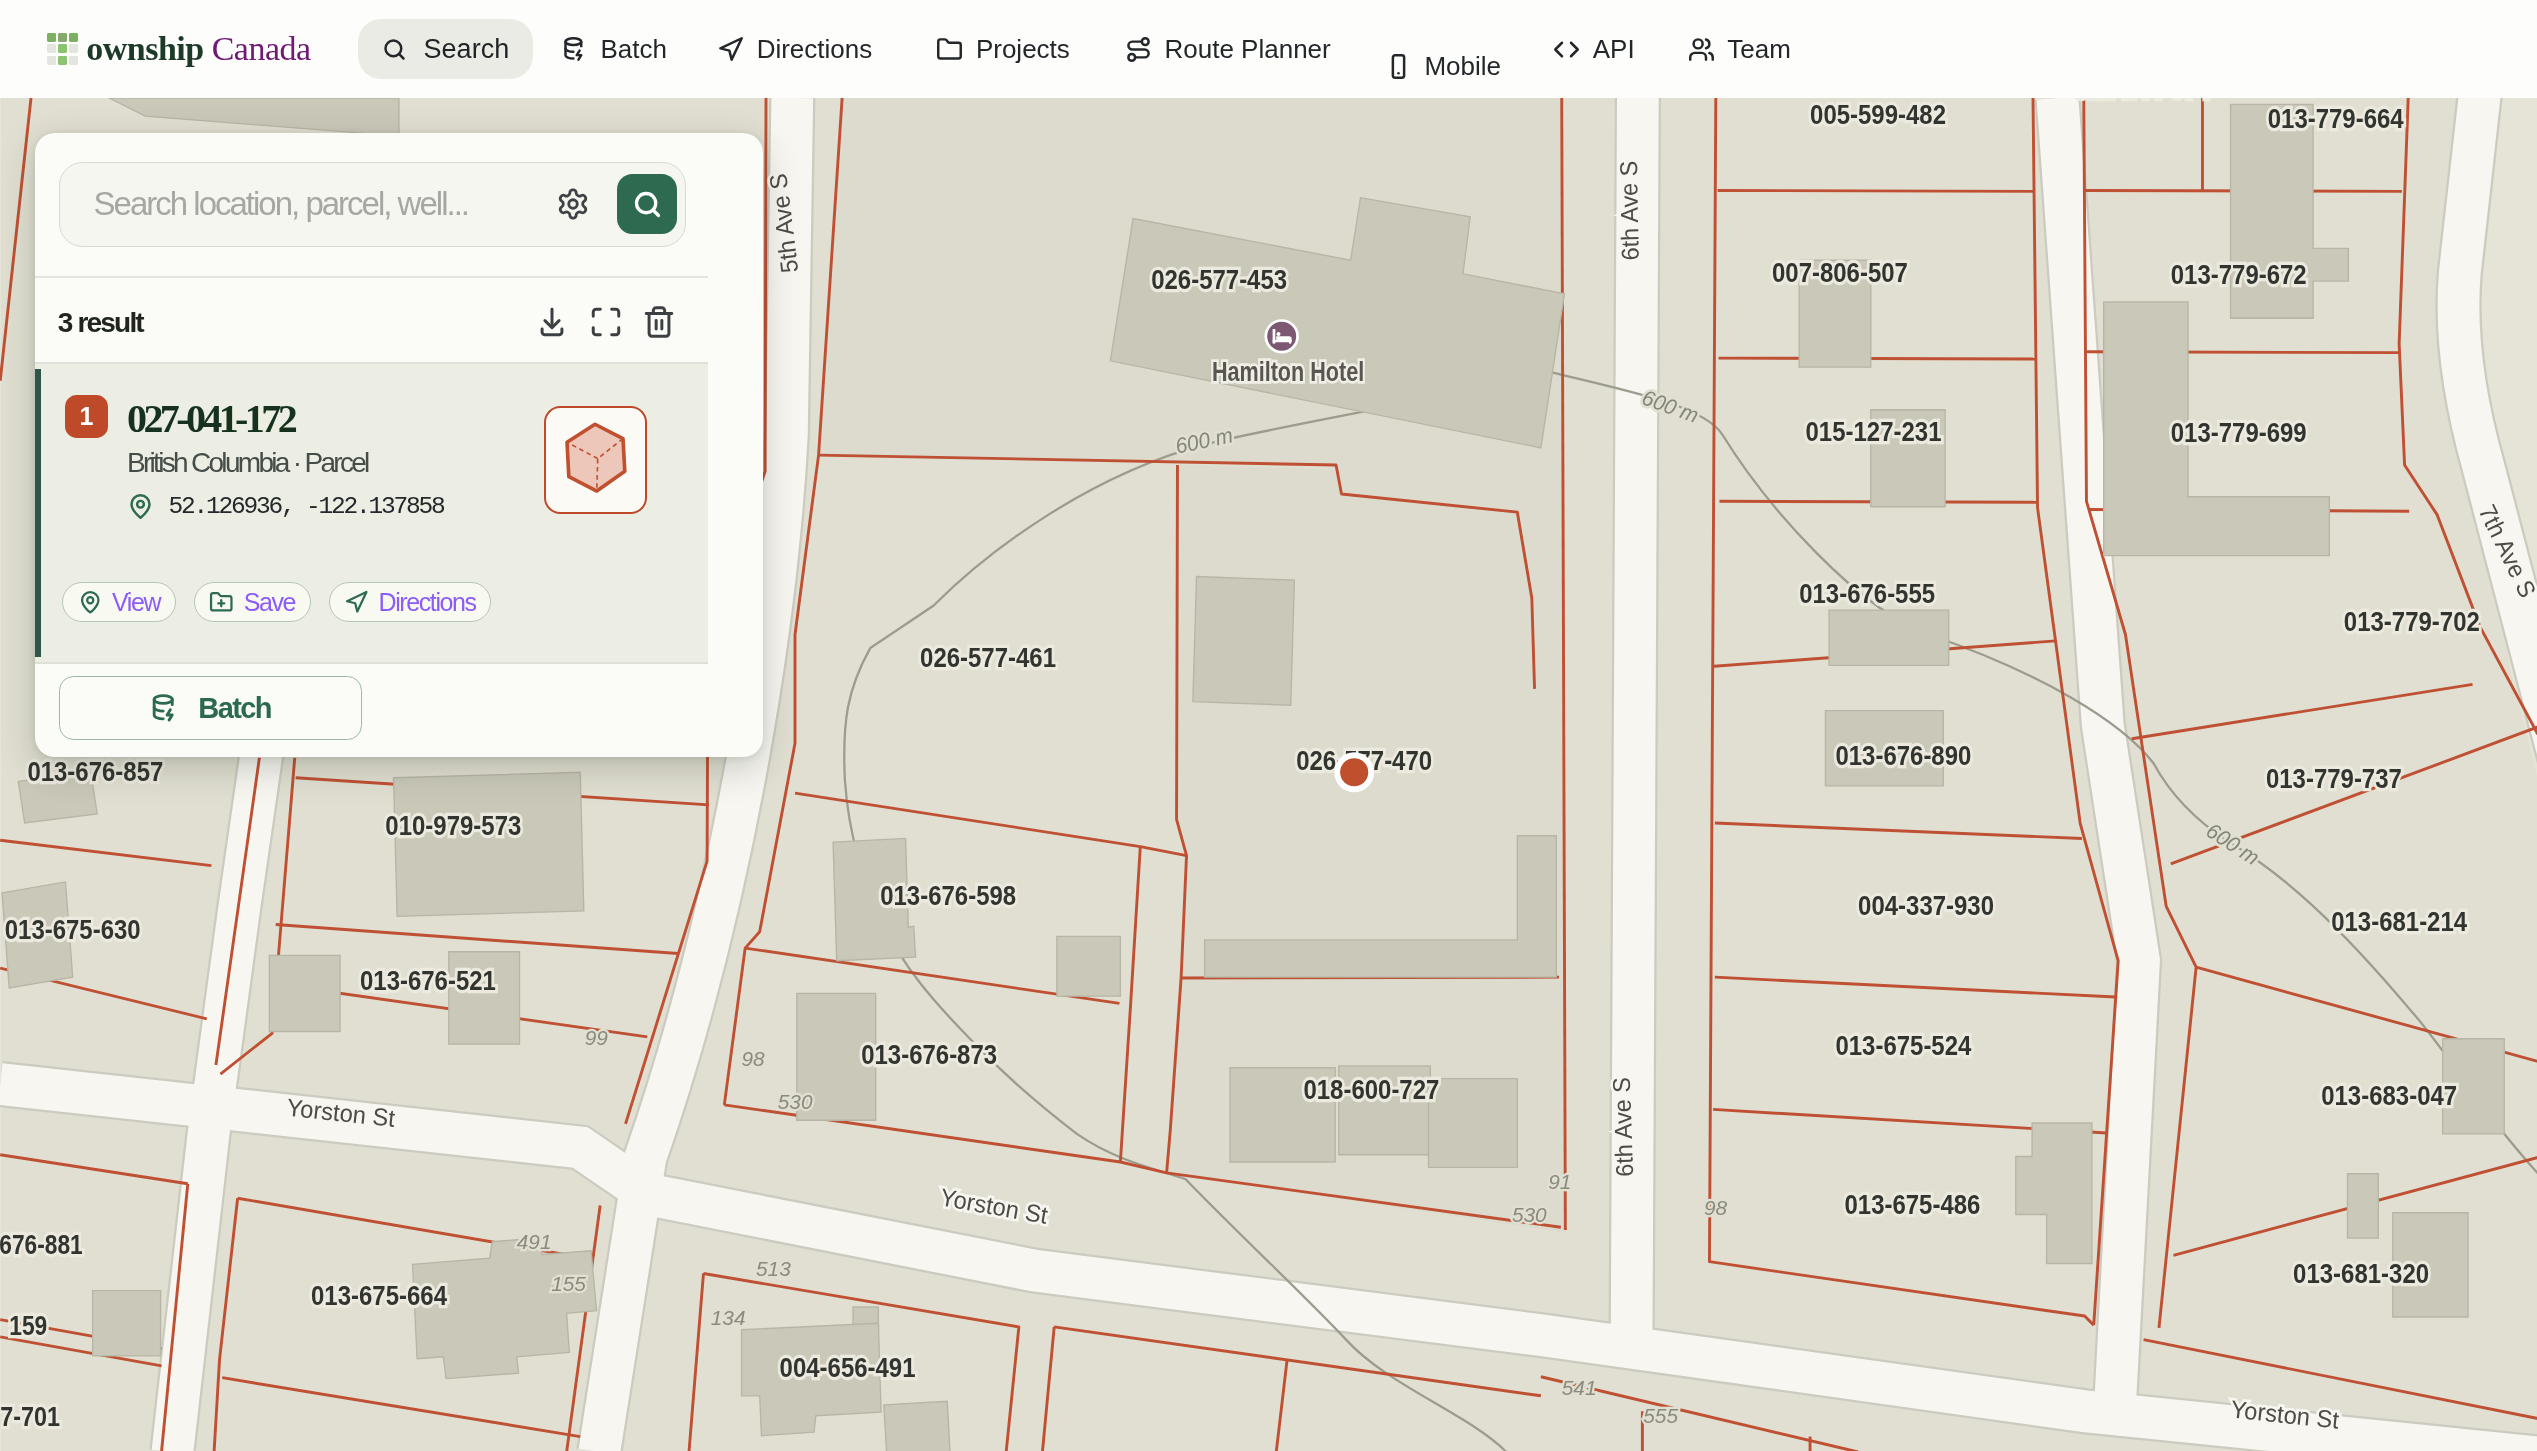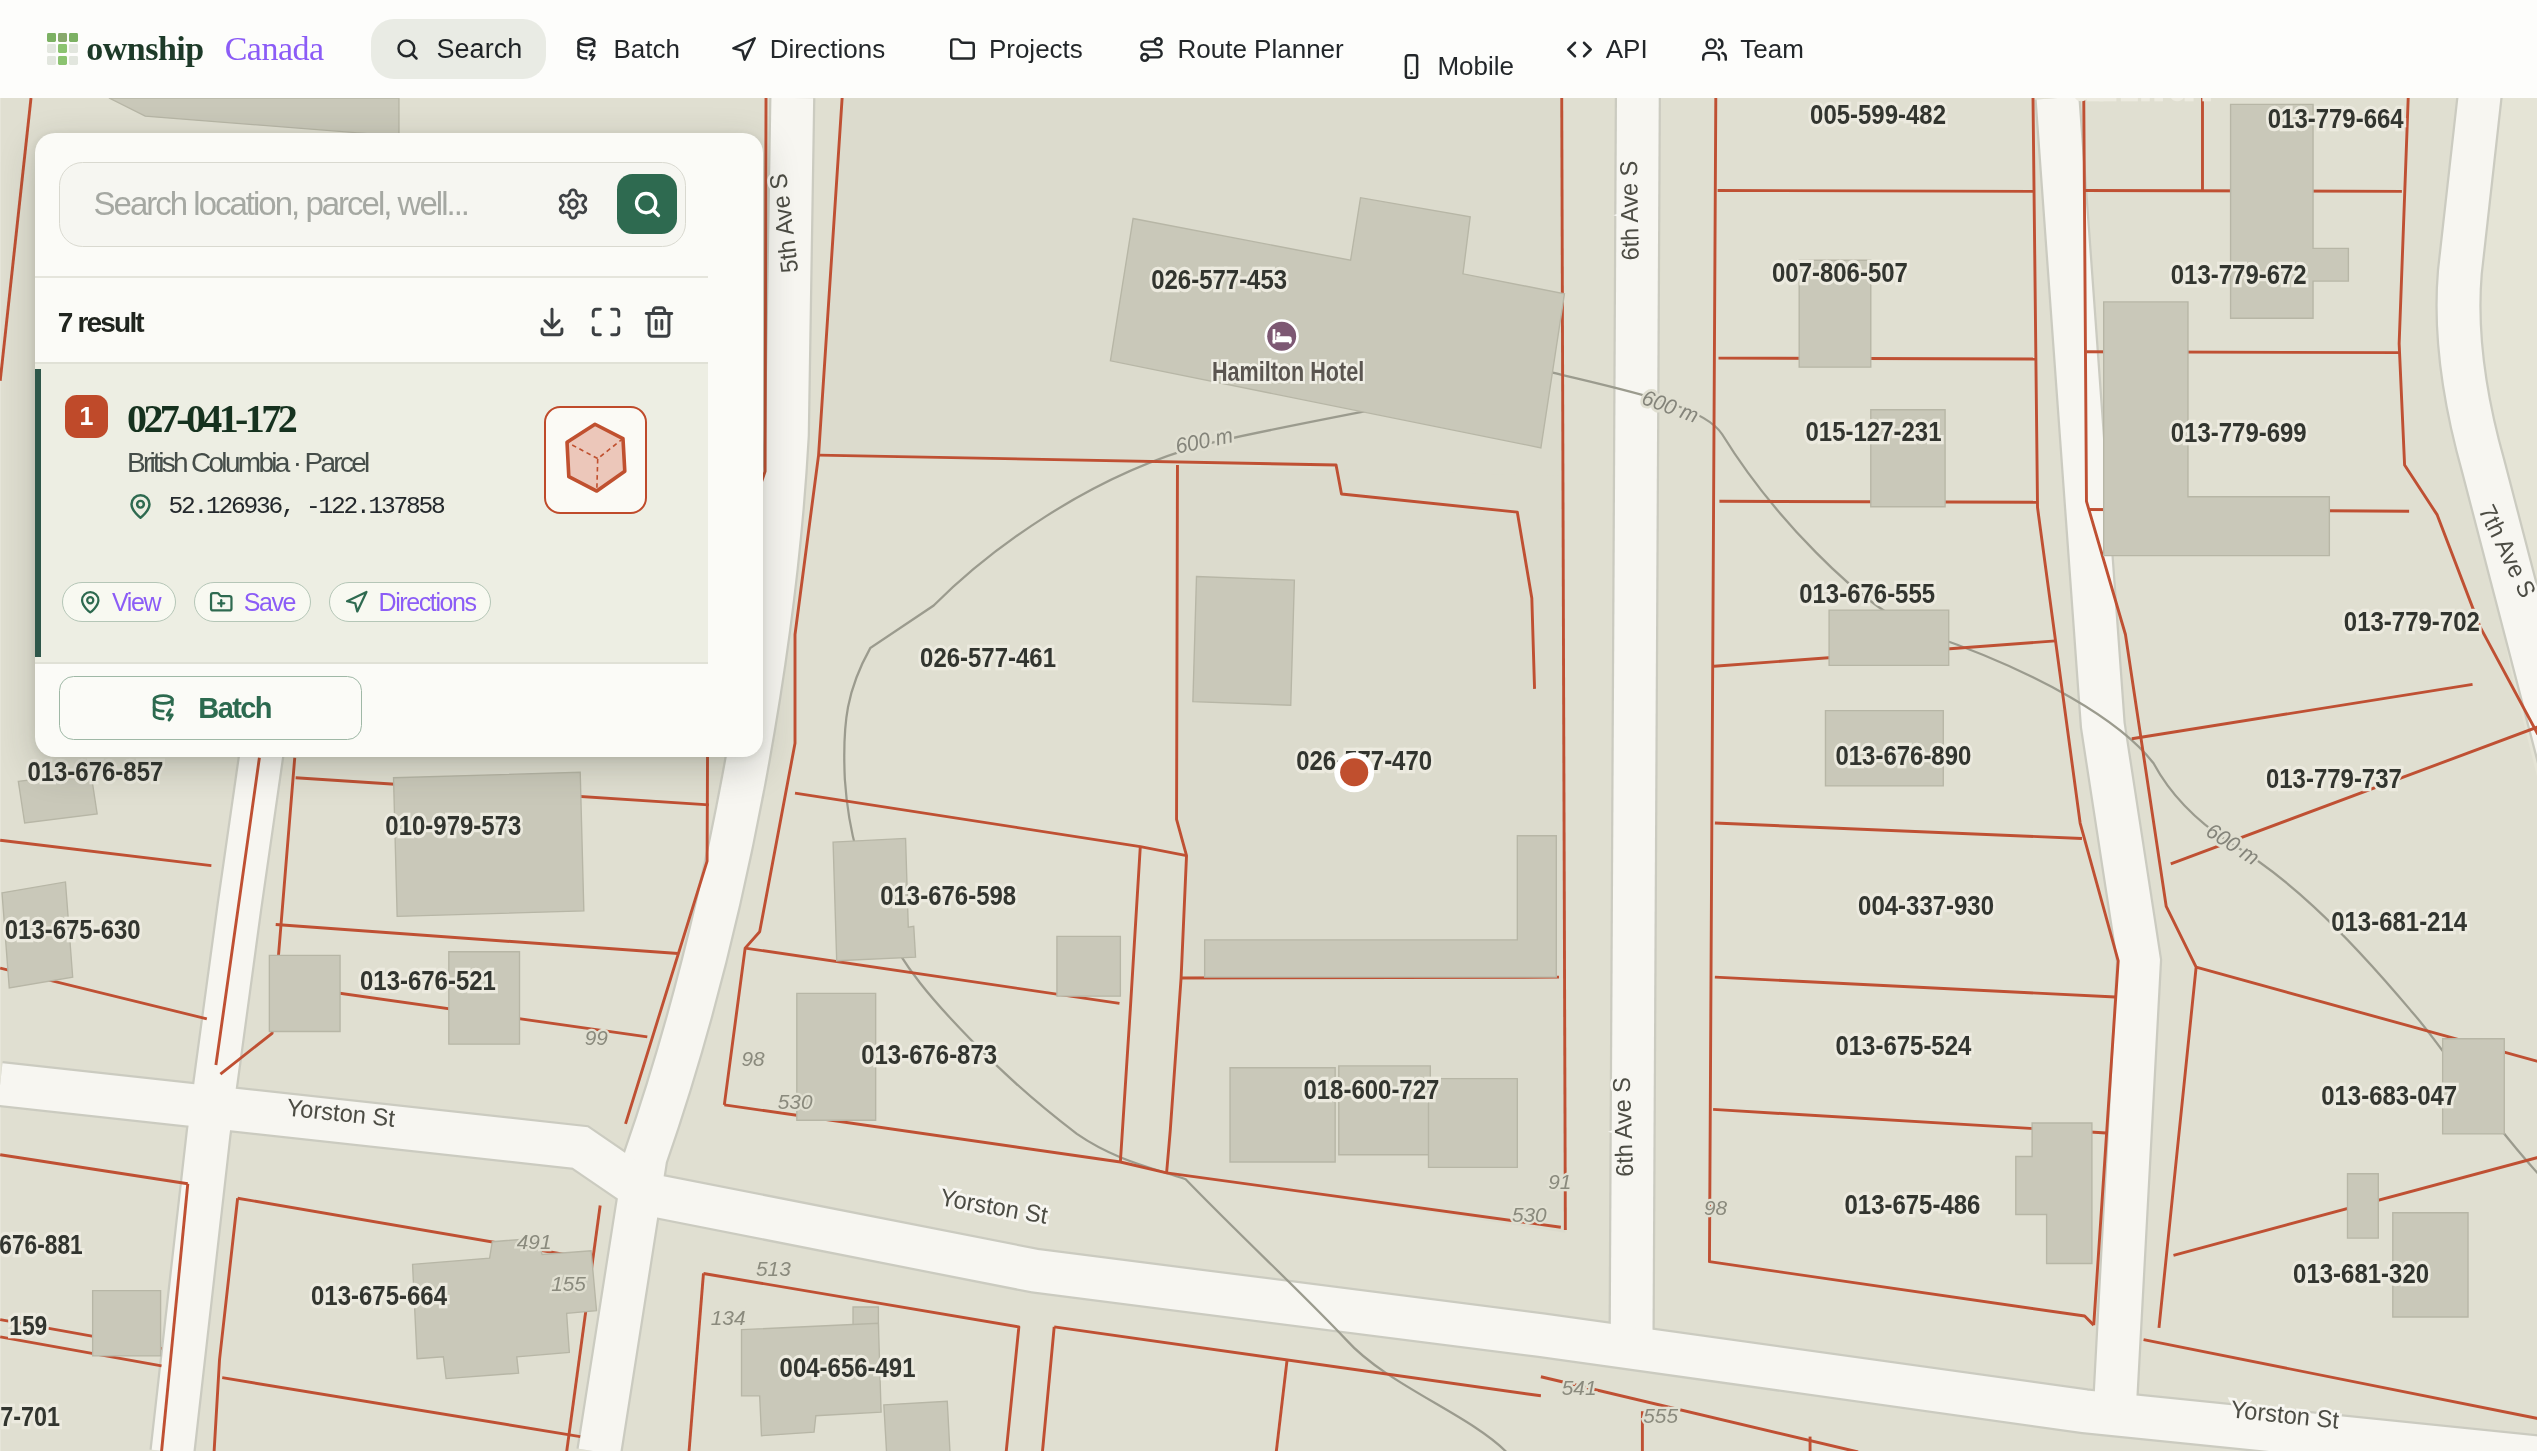--- a/index.html
+++ b/index.html
@@ -3,21 +3,21 @@
 <meta charset="utf-8">
 <style>
   html,body{margin:0;padding:0;}
   body{width:2538px;height:1452px;overflow:hidden;font-family:"Liberation Sans",sans-serif;background:#ffffff;position:relative;}
   
   .nav{position:absolute;left:0;top:0;width:2538px;height:98px;background:#fdfdfb;display:flex;align-items:center;z-index:30;}
   .logo{display:flex;align-items:center;margin-left:47px;}
   .grid{width:31px;height:33px;position:relative;margin-right:8.2px;}
   .grid i{position:absolute;width:9px;height:9px;border-radius:1.4px;}
   .brand{font-family:"Liberation Serif",serif;font-weight:bold;font-size:34px;color:#1d3a28;letter-spacing:-0.5px;}
-  .brand .ca{color:#8b5cf6;font-weight:normal;margin-left:21px;}
+  .brand .ca{color:#701a75;font-weight:normal;margin-left:8px;}
   .navitems{display:flex;align-items:center;margin-left:47px;}
   .nitem{display:flex;align-items:center;font-size:26px;color:#23272a;margin-right:0;}
   .nitem svg{margin-right:12.7px;}
   .pill{background:#e9ebe4;border-radius:23px;height:60px;display:flex;align-items:center;padding:0 23.6px;font-size:27px;color:#1f2326;justify-content:flex-end;}
   .pill svg{margin-right:15.4px;}
   
   .map{position:absolute;left:0;top:98px;width:2538px;height:1354px;z-index:1;}
   
   .panel{position:absolute;left:35px;top:133px;width:728px;height:624px;background:#fbfbf7;border-radius:20px;box-shadow:0 11px 36px rgba(40,45,35,.22),0 1.8px 7.3px rgba(40,45,35,.10);z-index:20;overflow:hidden;}
   .searchrow{position:absolute;left:23.6px;top:29px;width:627px;height:85px;background:#f6f6f1;border:1.8px solid #d9d9d0;border-radius:23.6px;box-sizing:border-box;}
@@ -340,21 +340,21 @@
     </div>
     <div class="gbtn">
       <svg width="33" height="33" viewBox="0 0 24 24" fill="none" stroke="#ffffff" stroke-width="2.4" stroke-linecap="round">
           <circle cx="11" cy="11" r="7"></circle>
           <path d="m20 20-3.8-3.8"></path>
         </svg>
     </div>
   </div>
   <div class="div1"></div>
   <div class="hdr">
-    <div class="t">7 result</div>
+    <div class="t">3 result</div>
     <div class="hico" style="left:500px;">
       <svg width="34" height="34" viewBox="0 0 24 24" fill="none" stroke="#3c4043" stroke-width="2.1" stroke-linecap="round" stroke-linejoin="round">
           <path d="M12 3v12"></path>
           <path d="m7 11 5 5 5-5"></path>
           <path d="M5 17v2a2 2 0 0 0 2 2h10a2 2 0 0 0 2-2v-2"></path>
         </svg>
     </div>
     <div class="hico" style="left:554px;">
       <svg width="34" height="34" viewBox="0 0 24 24" fill="none" stroke="#3c4043" stroke-width="2.1" stroke-linecap="round" stroke-linejoin="round">
           <path d="M8 3H5a2 2 0 0 0-2 2v3"></path>

